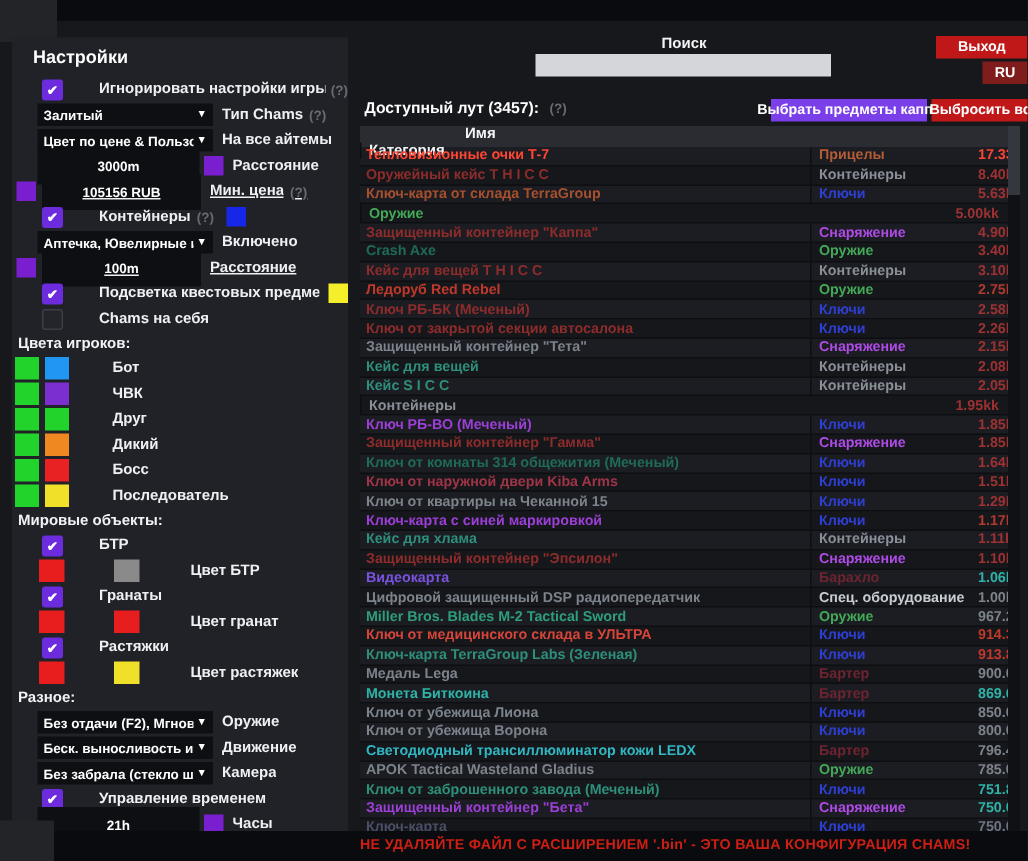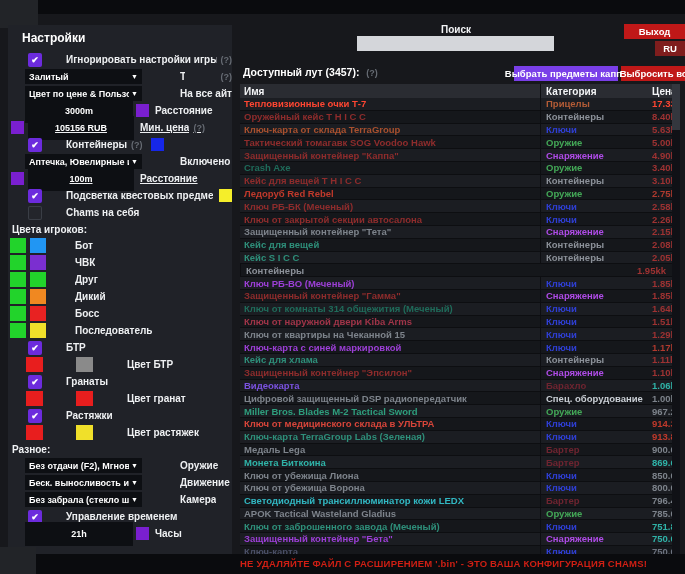--- a/index.html
+++ b/index.html
@@ -17,21 +17,21 @@
     font-size:9.5px;color:#cf1f14;letter-spacing:.2px;white-space:nowrap;}
 
   
   .sidebar{position:absolute;left:8px;top:25px;width:224px;height:529px;
     background:#202228;box-sizing:border-box;padding-top:4px;}
   .sb-title{font-size:12px;color:#ffffff;margin:2px 0 6px 14px;height:14px;}
   .row{height:17px;display:flex;align-items:center;font-size:10px;color:#eef0f2;white-space:nowrap;}
   .section{height:16px;display:flex;align-items:center;font-size:10px;color:#f0f2f4;padding-left:4px;}
   .cb-row{padding-left:20px;}
   .cb-row .lbl{margin-left:24px;}
-  .ctrl-row{padding-left:17px;gap:32px;}
+  .ctrl-row{padding-left:17px;}
   .ctrl-row .lbl{margin-left:6px;}
   .in-rowA{padding-left:17px;}
   .in-rowB{padding-left:3px;text-decoration:underline;}
   .lbl{overflow:hidden;}
   .help{color:#676c74;font-size:9px;margin-left:4px;}
 
   .checkbox{width:14px;height:14px;flex:none;border-radius:2px;background:#6c2bdd;
     color:#fff;font-size:9px;line-height:14px;text-align:center;}
   .checkbox.off{background:#23252b;box-shadow:inset 0 0 0 1px #3a3e46;}
   .control{height:15px;background:#0d0f13;color:#fff;font-size:9px;
@@ -63,21 +63,21 @@
     display:flex;align-items:center;justify-content:center;border:none;
     font-family:"Liberation Sans",sans-serif;white-space:nowrap;cursor:pointer;}
   .btn-exit{left:624px;top:24px;width:61px;background:#c01818;}
   .btn-ru{left:655px;top:41px;width:30px;background:#7f1d1d;}
   .btn-kappa{left:514px;top:66px;width:104px;background:#7a3fe8;}
   .btn-dropall{left:621px;top:66px;width:70px;background:#c01818;}
   .loot-title{position:absolute;left:243px;top:66px;font-size:10.5px;color:#ffffff;}
   .loot-title .help{font-size:9px;}
 
   .table{position:absolute;left:240px;top:84px;width:432px;height:470px;overflow:hidden;background:#141519;}
-  .thead{height:14px;background:#2a2c32;display:flex;align-items:center;font-size:10px;color:#f3f4f6;}
+  .thead{height:14px;background:#2a2c32;display:flex;align-items:center;font-size:10px;color:#f3f4f6;flex-direction:column;}
   .trow{height:12.8px;display:flex;align-items:center;font-size:9.5px;
     border-bottom:1px solid #0d0e11;box-sizing:border-box;}
   .trow:nth-child(odd){background:#1b1d22;}
   .trow:nth-child(even){background:#15171b;}
   .c-name{width:300px;flex:none;padding-left:4px;overflow:hidden;white-space:nowrap;box-sizing:border-box;}
   .c-cat{width:112px;flex:none;padding-left:5px;overflow:hidden;white-space:nowrap;box-sizing:border-box;
     border-left:1px solid #0d0e11;align-self:stretch;display:flex;align-items:center;}
   .c-price{flex:1;text-align:right;padding-right:6px;overflow:hidden;white-space:nowrap;}
   .scrollbar{position:absolute;left:672px;top:84px;width:8px;height:470px;background:#101116;}
   .scroll-thumb{position:absolute;left:0;top:0;width:8px;height:46px;background:#34373e;}
@@ -192,20 +192,21 @@
         <span class="swatch sw2" style="background-color: rgb(232, 34, 34);"></span>
         <span class="lbl">Босс</span>
       </div>
       <div class="row pc-row">
         <span class="swatch" style="background-color: rgb(34, 211, 43);"></span>
         <span class="swatch sw2" style="background-color: rgb(240, 224, 42);"></span>
         <span class="lbl">Последователь</span>
       </div>
     </div>
 
+  <div class="section">Мировые объекты:</div>
 
   <div class="row cb-row">
     <span class="checkbox"><span>✔</span></span>
     <span class="lbl">БТР</span>
   </div>
   <div class="row wc-row">
     <span class="swatch" style="background-color: rgb(232, 30, 30);"></span>
     <span class="swatch sw2" style="background-color: rgb(138, 138, 138);"></span>
     <span class="lbl">Цвет БТР</span>
   </div>
@@ -298,21 +299,20 @@
         <div class="c-name" style="color: rgb(142, 44, 44);">Оружейный кейс T H I C C</div>
         <div class="c-cat" style="color: rgb(139, 144, 152);">Контейнеры</div>
         <div class="c-price" style="color: rgb(158, 50, 50);">8.40kk</div>
       </div>
       <div class="trow">
         <div class="c-name" style="color: rgb(168, 80, 46);">Ключ-карта от склада TerraGroup</div>
         <div class="c-cat" style="color: rgb(47, 63, 212);">Ключи</div>
         <div class="c-price" style="color: rgb(158, 50, 50);">5.63kk</div>
       </div>
       <div class="trow">
-        <div class="c-name" style="color: rgb(142, 44, 44);">Тактический томагавк SOG Voodoo Hawk</div>
         <div class="c-cat" style="color: rgb(67, 168, 87);">Оружие</div>
         <div class="c-price" style="color: rgb(158, 50, 50);">5.00kk</div>
       </div>
       <div class="trow">
         <div class="c-name" style="color: rgb(142, 44, 44);">Защищенный контейнер "Каппа"</div>
         <div class="c-cat" style="color: rgb(174, 75, 230);">Снаряжение</div>
         <div class="c-price" style="color: rgb(158, 50, 50);">4.90kk</div>
       </div>
       <div class="trow">
         <div class="c-name" style="color: rgb(31, 107, 90);">Crash Axe</div>

